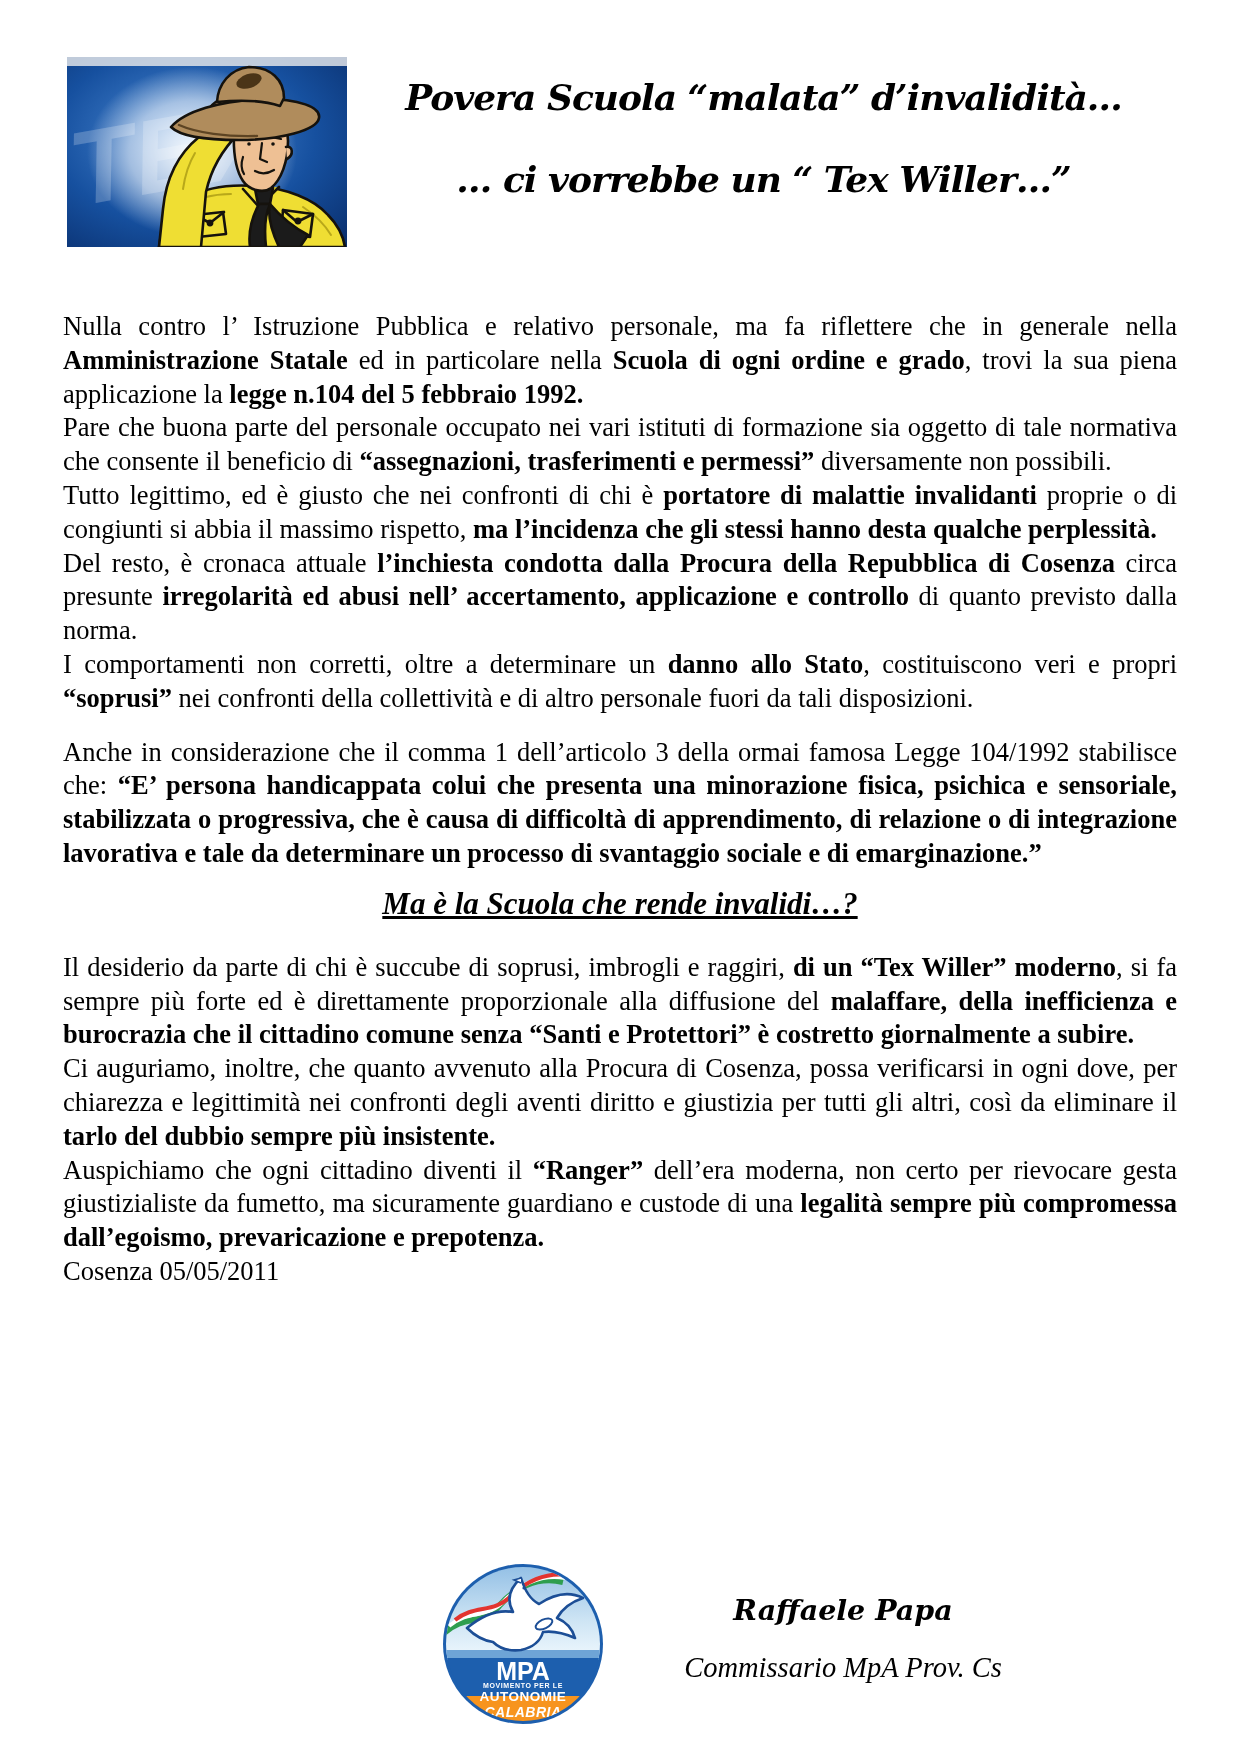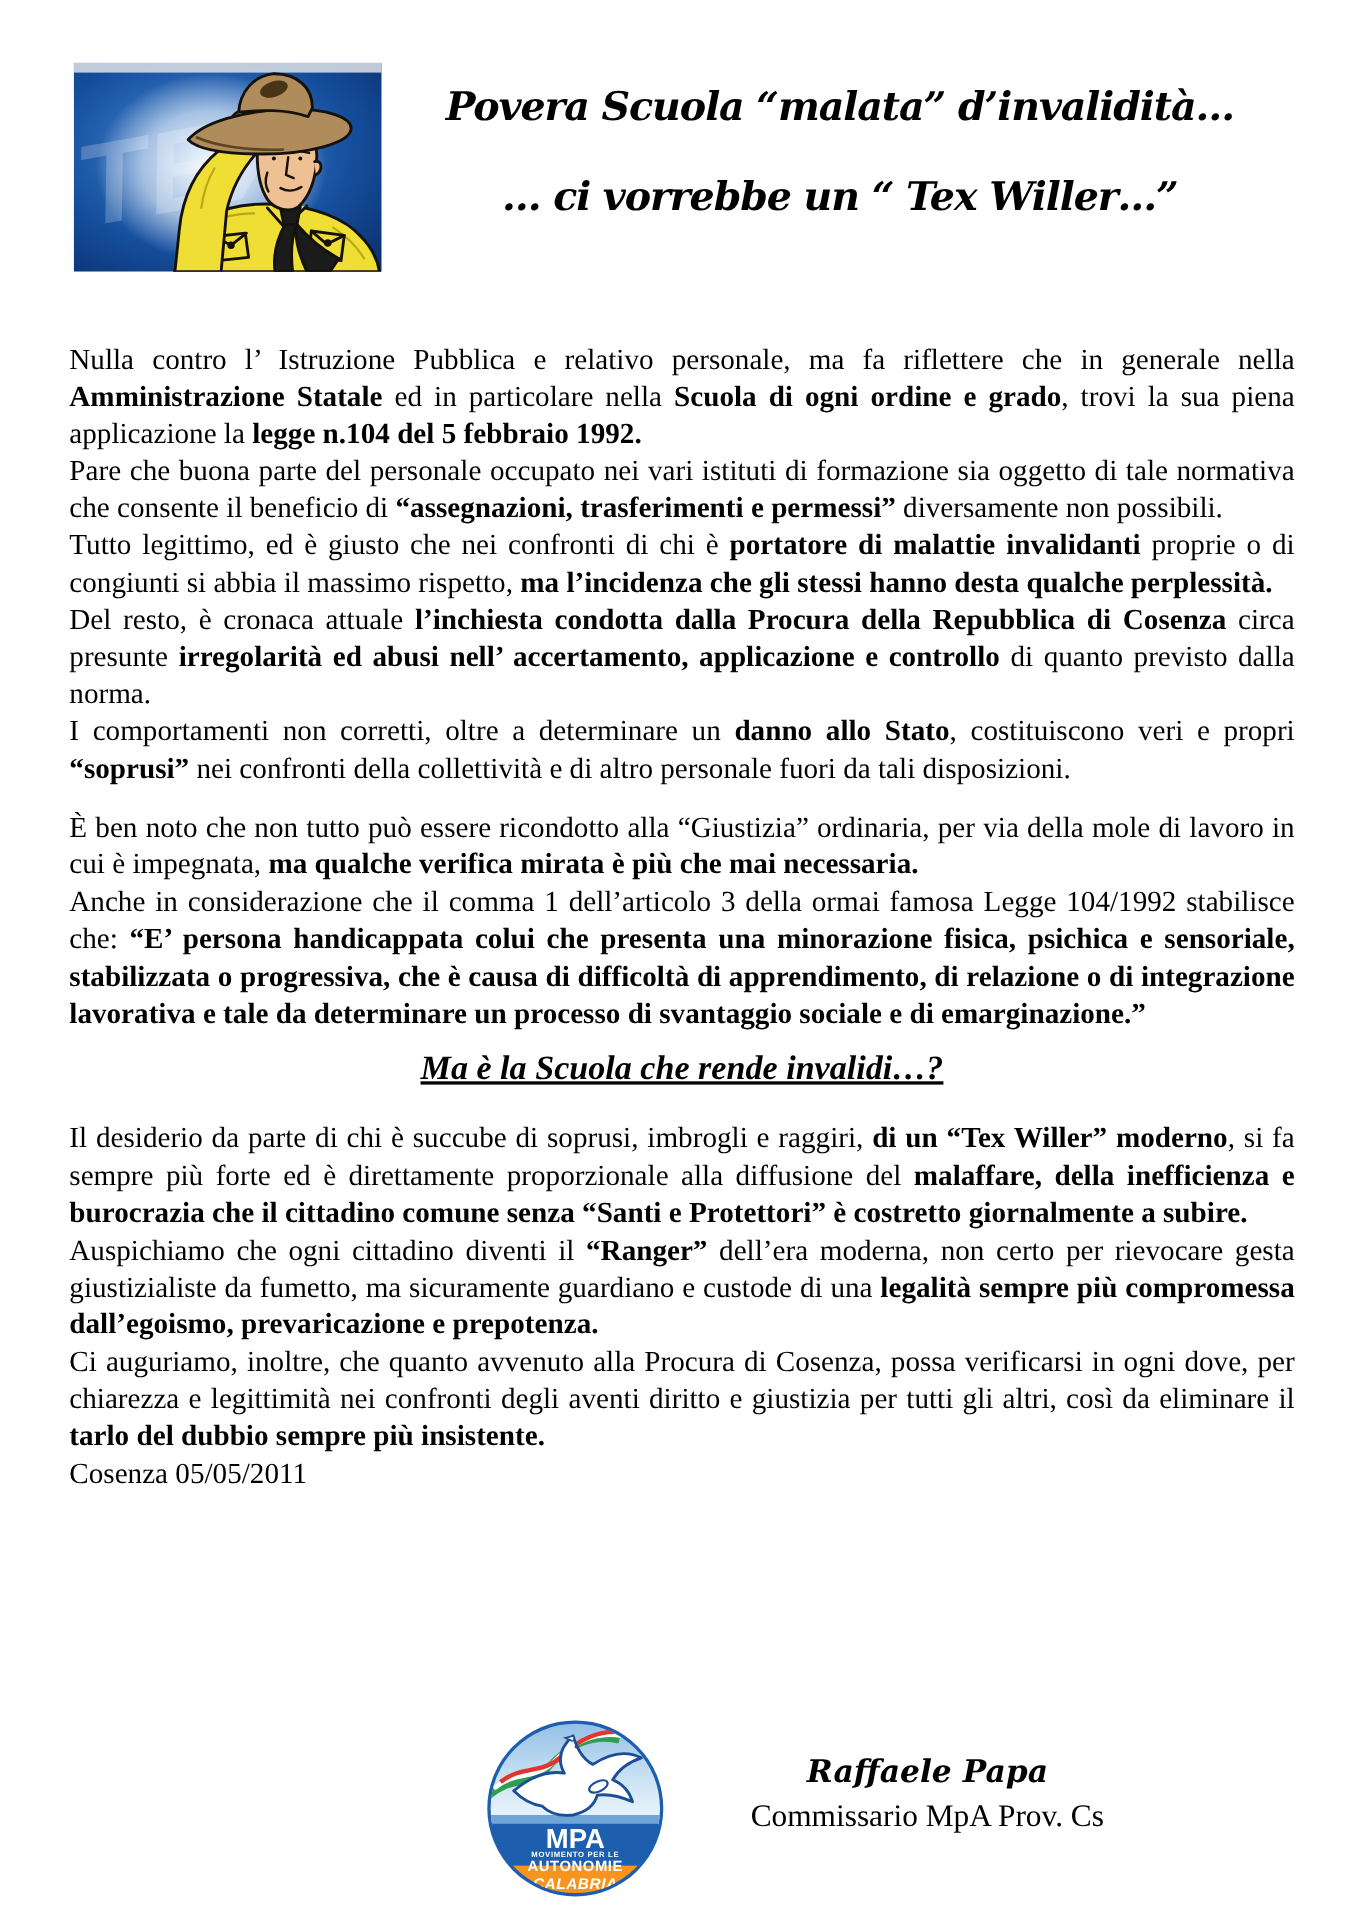--- a/index.html
+++ b/index.html
@@ -49,21 +49,21 @@
   }
   .date-line { margin-top:20px; text-align:left; }
 
   
   .footer-logo { position:absolute; left:441px; top:1562px; width:164px; height:164px; }
   .signature {
     position:absolute; left:608px; top:1592px; width:470px;
     text-align:center; font-size:28.5px; line-height:36px;
   }
   .sig-name { font-family:"DejaVu Serif", serif; font-weight:bold; font-style:italic; }
-  .sig-role { margin-top:6px; }
+  .sig-role { font-style:italic; margin-top:22px; }
 </style>
 </head>
 <body>
 
 <div class="page">
 
   <div class="header">
 
     <svg class="tex-img" viewBox="0 0 280 190" role="img">
       <defs>
@@ -145,27 +145,26 @@
   </div>
 
   <div class="doc-body">
     <div>
         <p class="para"><span>Nulla contro l’ Istruzione Pubblica e relativo personale, ma fa riflettere che in generale nella </span><b>Amministrazione Statale</b><span> ed in particolare nella </span><b>Scuola di ogni ordine e grado</b><span>, trovi la sua piena applicazione la </span><b>legge n.104 del 5 febbraio 1992.</b></p>
         <p class="para"><span>Pare che buona parte del personale occupato nei vari istituti di formazione sia oggetto di tale normativa che consente il beneficio di </span><b>“assegnazioni, trasferimenti e permessi”</b><span> diversamente non possibili.</span></p>
         <p class="para"><span>Tutto legittimo, ed è giusto che nei confronti di chi è </span><b>portatore di malattie invalidanti</b><span> proprie o di congiunti si abbia il massimo rispetto, </span><b>ma l’incidenza che gli stessi hanno desta qualche perplessità.</b></p>
         <p class="para"><span>Del resto, è cronaca attuale  </span><b>l’inchiesta condotta dalla Procura della Repubblica di Cosenza</b><span> circa presunte </span><b>irregolarità ed abusi nell’ accertamento, applicazione e controllo</b><span> di quanto previsto dalla norma.</span></p>
         <p class="para"><span>I comportamenti non corretti, oltre a determinare un </span><b>danno allo Stato</b><span>, costituiscono veri e propri </span><b>“soprusi”</b><span> nei confronti della collettività e di altro personale fuori da tali disposizioni.</span></p>
         <div class="spacer"></div>
-        <p class="para"><span>È ben noto che non tutto può essere ricondotto alla “Giustizia” ordinaria, per via della mole di lavoro in cui è impegnata, </span><b>ma qualche verifica mirata è più che mai necessaria.</b></p>
         <p class="para"><span>Anche in considerazione che il comma 1 dell’articolo 3 della ormai famosa Legge 104/1992 stabilisce che: </span><b>“E’ persona handicappata colui che presenta una minorazione fisica, psichica e sensoriale, stabilizzata o progressiva, che è causa di difficoltà di apprendimento, di relazione o di integrazione lavorativa e tale da determinare un processo di svantaggio sociale e di emarginazione.”</b></p>
         <p class="heading">Ma è la Scuola che rende invalidi…?</p>
         <div class="spacer"></div>
         <p class="para"><span>Il desiderio da parte di chi è succube di soprusi, imbrogli e raggiri, </span><b>di un “Tex Willer” moderno</b><span>, si fa sempre più forte ed è direttamente proporzionale alla diffusione del </span><b>malaffare, della inefficienza e burocrazia che il cittadino comune senza “Santi e Protettori” è costretto giornalmente a subire.</b></p>
+        <p class="para"><span>Ci auguriamo, inoltre, che quanto avvenuto alla Procura di Cosenza, possa verificarsi in ogni dove, per chiarezza e legittimità nei confronti degli aventi diritto e giustizia per tutti gli altri, così da eliminare il </span><b>tarlo del dubbio sempre più insistente.</b></p>
         <p class="para"><span>Auspichiamo che ogni cittadino diventi il </span><b>“Ranger”</b><span> dell’era moderna, non certo per rievocare gesta giustizialiste da fumetto, ma sicuramente guardiano e custode di una </span><b>legalità sempre più compromessa dall’egoismo, prevaricazione e prepotenza.</b></p>
-        <p class="para"><span>Ci auguriamo, inoltre, che quanto avvenuto alla Procura di Cosenza, possa verificarsi in ogni dove, per chiarezza e legittimità nei confronti degli aventi diritto e giustizia per tutti gli altri, così da eliminare il </span><b>tarlo del dubbio sempre più insistente.</b></p>
       </div>
     <p class="para date-line">Cosenza 05/05/2011</p>
   </div>
 
   <svg class="footer-logo" viewBox="0 0 164 164" role="img">
     <defs>
       <clipPath id="logoClip">
           <circle cx="82" cy="82" r="77"></circle>
         </clipPath>
       <linearGradient id="skyG" x1="0" y1="0" x2="0" y2="1">

